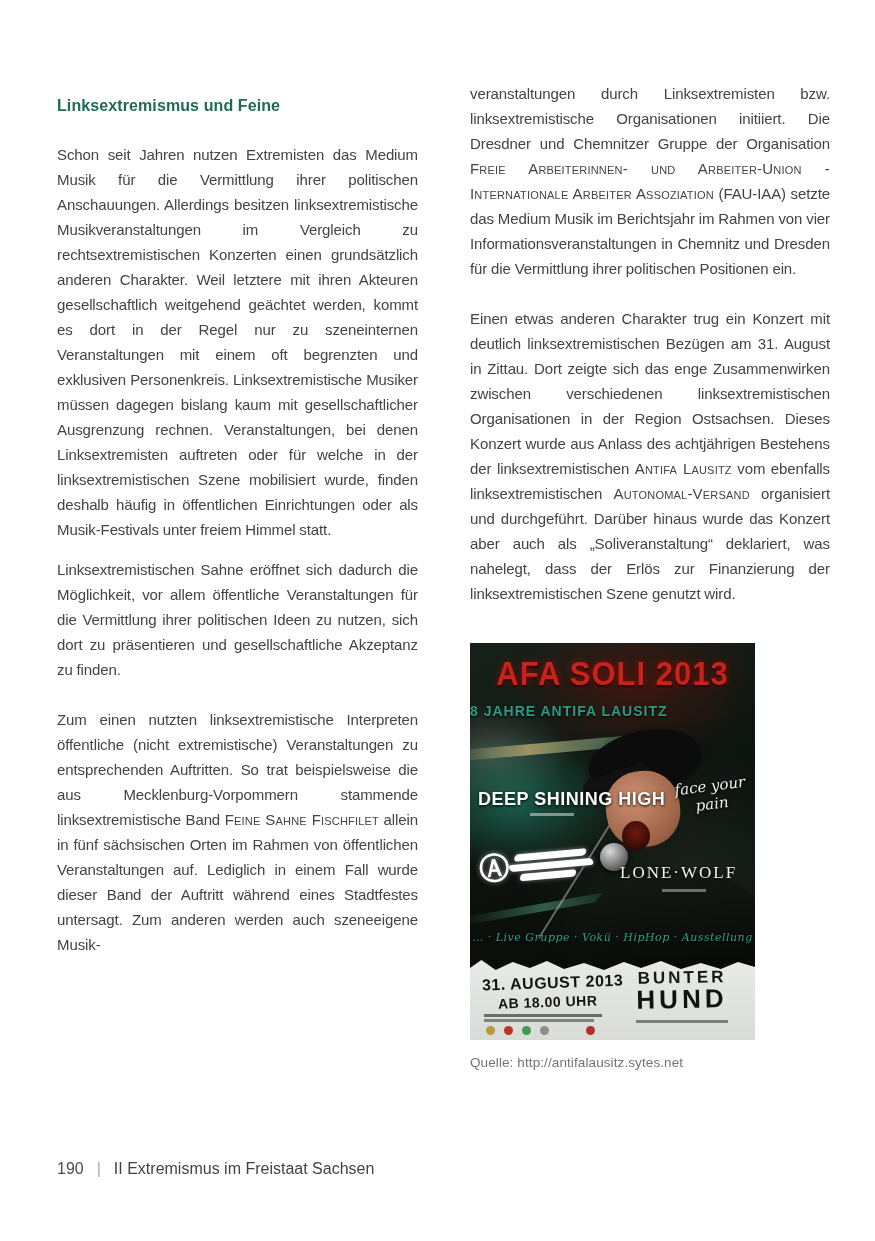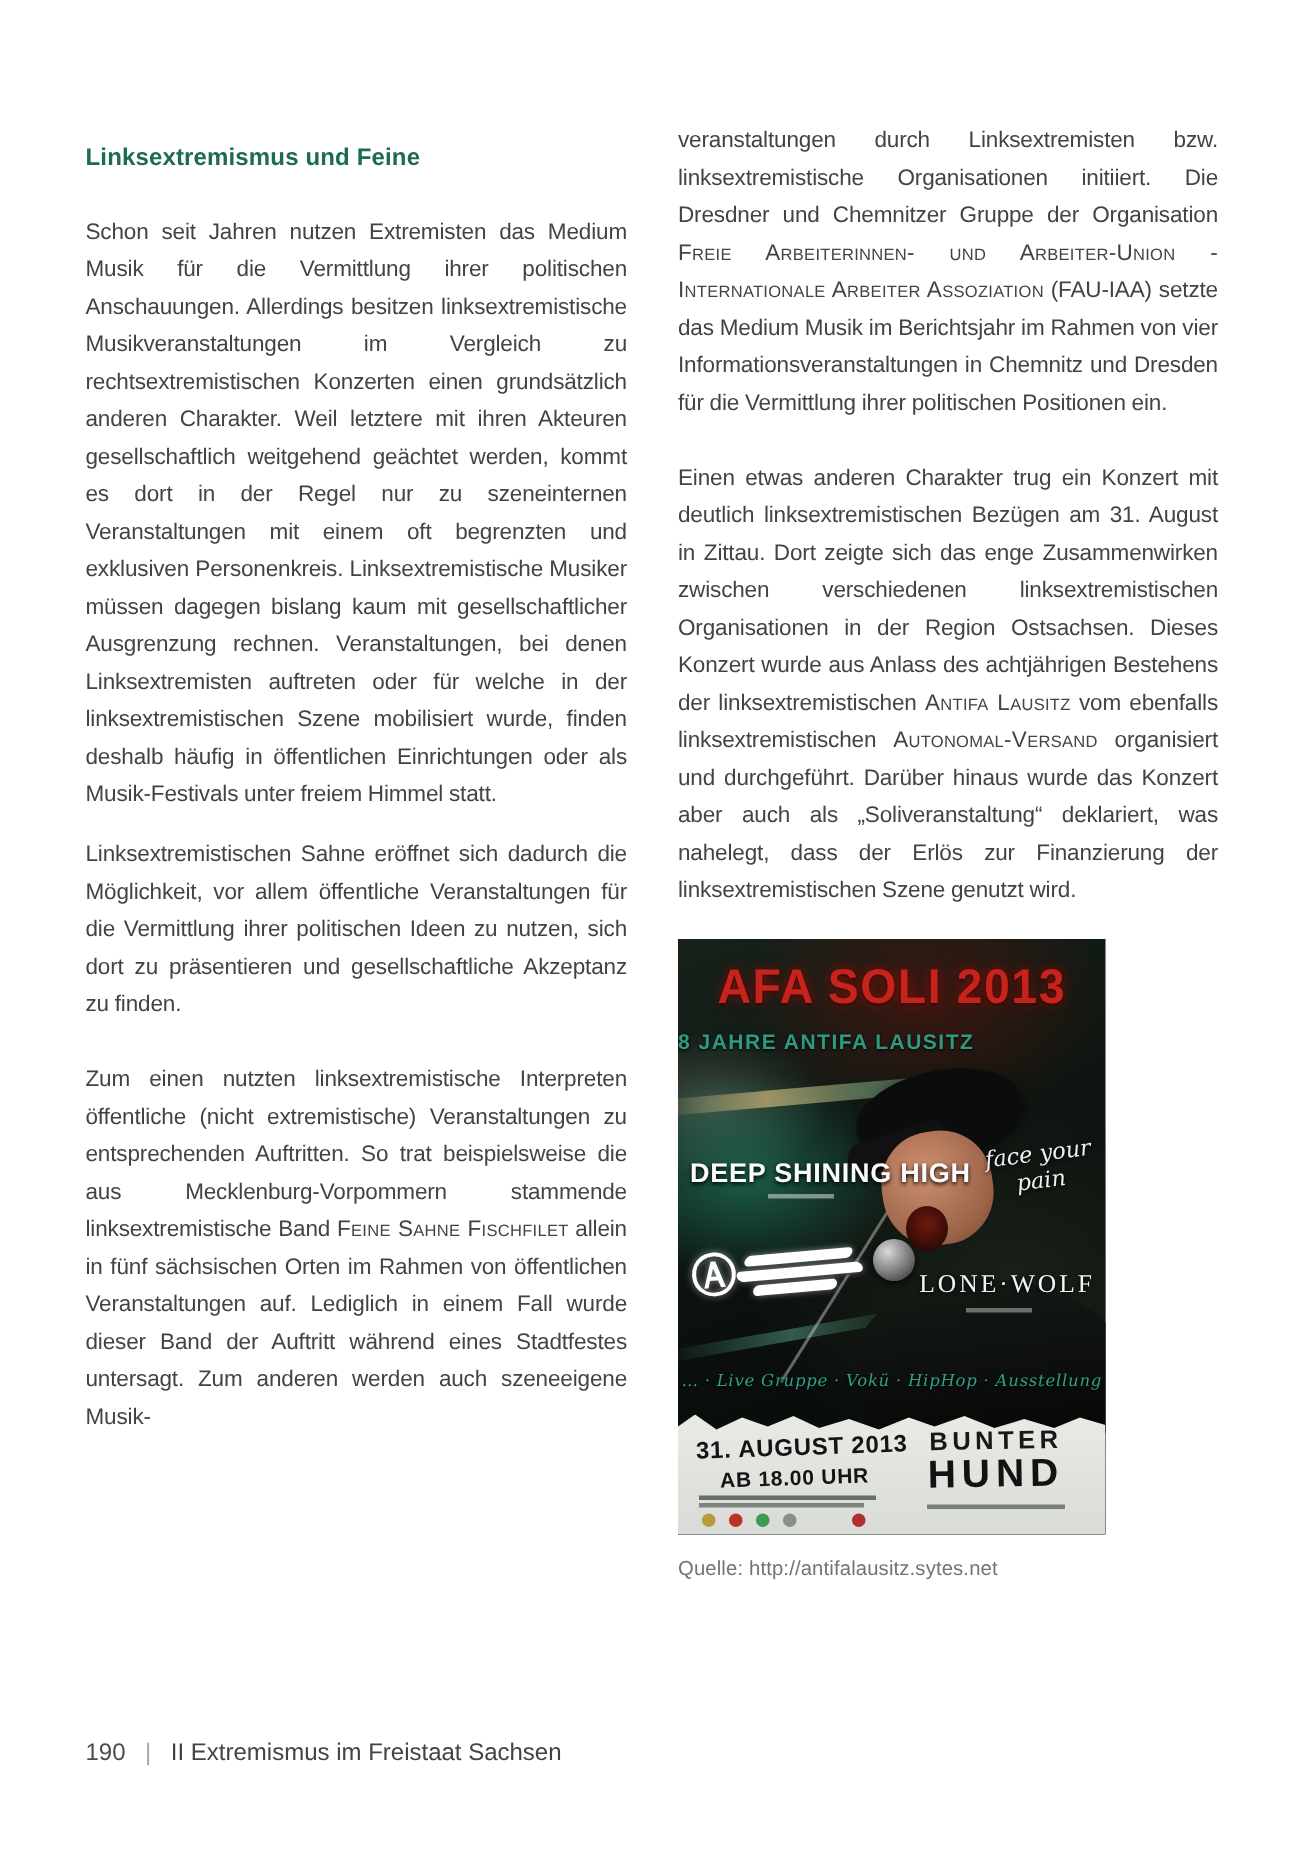--- a/index.html
+++ b/index.html
@@ -4,35 +4,35 @@
 <style>
   html,body{margin:0;padding:0;background:#ffffff;}
   body{
     width:875px;height:1241px;position:relative;overflow:hidden;
     font-family:"Liberation Sans","DejaVu Sans",sans-serif;
     color:#434343;
     -webkit-font-smoothing:antialiased;
   }
   .col{position:absolute;top:66px;width:361px;}
   .col-left{left:57px;}
-  .col-right{left:452px;width:360px;}
+  .col-right{left:470px;width:360px;}
   .para{
     font-size:15px;line-height:25px;text-align:justify;
     hyphens:auto;-webkit-hyphens:auto;word-spacing:-0.2px;letter-spacing:-0.1px;
   }
   .para + .para{margin-top:25px;}
   .para.joined{margin-top:0;}
   .sc{font-variant:small-caps;letter-spacing:0.2px;}
   h2.section-heading{
     font-size:16px;line-height:25px;font-weight:bold;margin:27px 0 24px 0;
     color:#1d6b55;letter-spacing:0.1px;
   }
   
   .poster{
-    position:relative;width:285px;height:397px;margin-top:20px;overflow:hidden;
+    position:relative;width:285px;height:397px;margin-top:37px;overflow:hidden;
     background:
       radial-gradient(150px 100px at 16% 40%, rgba(36,150,120,0.55), transparent 70%),
       radial-gradient(110px 70px at 8% 28%, rgba(210,245,225,0.22), transparent 70%),
       radial-gradient(170px 110px at 58% 10%, rgba(110,18,10,0.45), transparent 72%),
       radial-gradient(220px 160px at 78% 58%, rgba(28,36,28,0.85), transparent 78%),
       linear-gradient(160deg,#17211a 0%,#0b100c 55%,#070907 100%);
   }
   .streak{position:absolute;pointer-events:none;}
   .streak.s1{left:-15px;top:98px;width:220px;height:11px;transform:rotate(-5deg);
     background:linear-gradient(90deg,transparent,rgba(255,215,140,0.55),rgba(170,255,200,0.35),transparent);}
@@ -77,21 +77,21 @@
   .band-graffiti .anarchy{
     font-size:30px;line-height:30px;color:#ffffff;font-weight:bold;
     text-shadow:0 0 5px rgba(255,255,255,.6),0 1px 2px #000;float:left;
   }
   .tag-stroke{display:block;background:#fff;border-radius:4px;height:7px;
     box-shadow:0 0 4px rgba(255,255,255,.5),0 1px 2px #000;margin:3px 0 0 36px;}
   .tag-stroke.t1{width:72px;transform:skewX(-20deg);}
   .tag-stroke.t2{width:84px;transform:skewX(15deg);margin-left:30px;}
   .tag-stroke.t3{width:56px;transform:skewX(-12deg);margin-left:40px;}
   .band-lone{
-    position:absolute;left:150px;top:220px;width:128px;z-index:3;text-align:right;
+    position:absolute;left:150px;top:220px;width:128px;z-index:3;text-align:left;
     font-family:"Liberation Serif","DejaVu Serif",serif;font-size:17px;letter-spacing:2px;
     color:#f4f4f4;text-shadow:0 1px 3px #000;
   }
   .band-lone-sub{position:absolute;left:192px;top:246px;width:44px;height:3px;background:rgba(200,200,200,.5);z-index:3;}
   .poster-info{
     position:absolute;left:0;top:288px;width:100%;z-index:3;text-align:center;
     font-family:"DejaVu Serif","Liberation Serif",serif;font-style:italic;
     font-size:11px;color:#2fa08c;text-shadow:0 1px 2px #000;letter-spacing:0.5px;
   }
   .poster-bottom{

